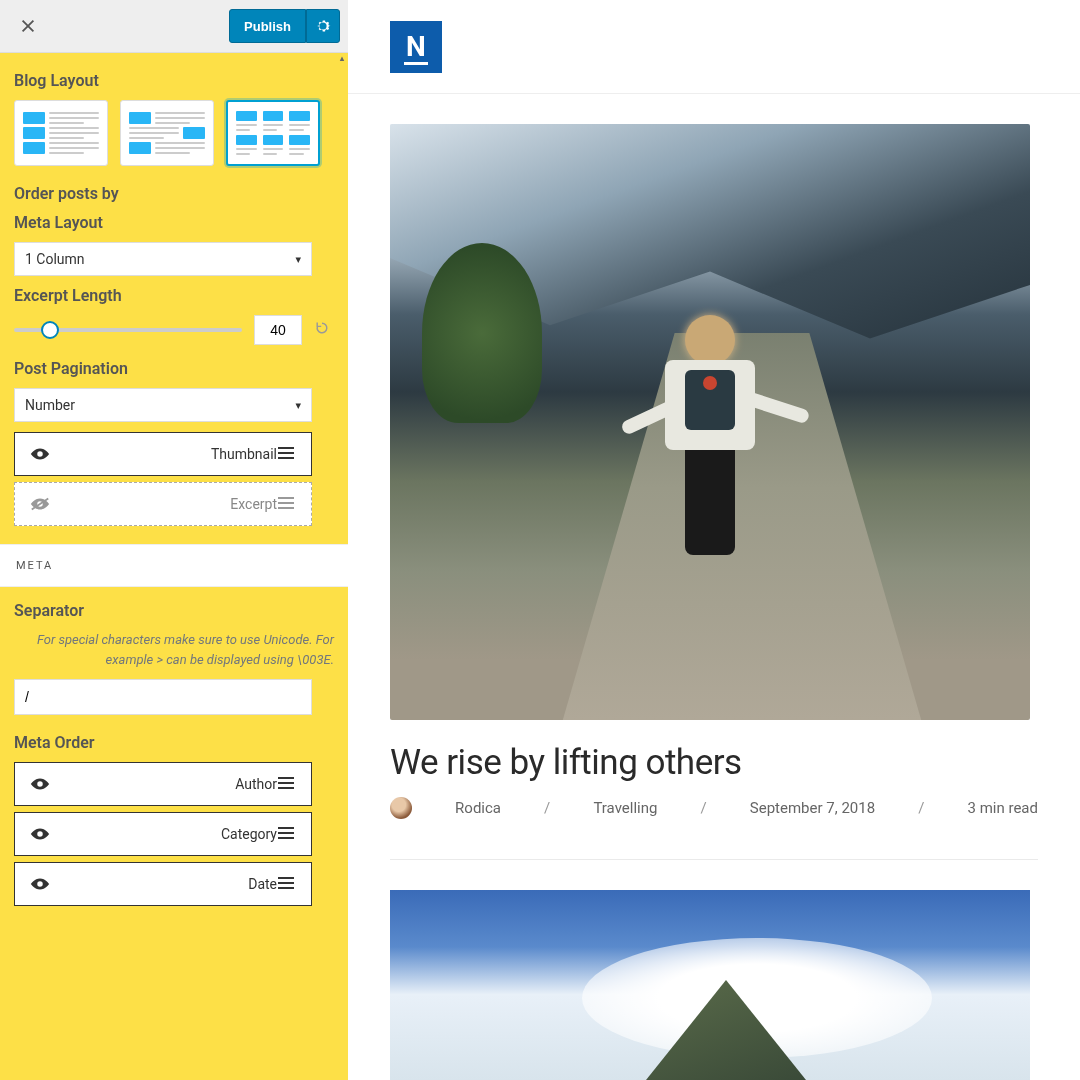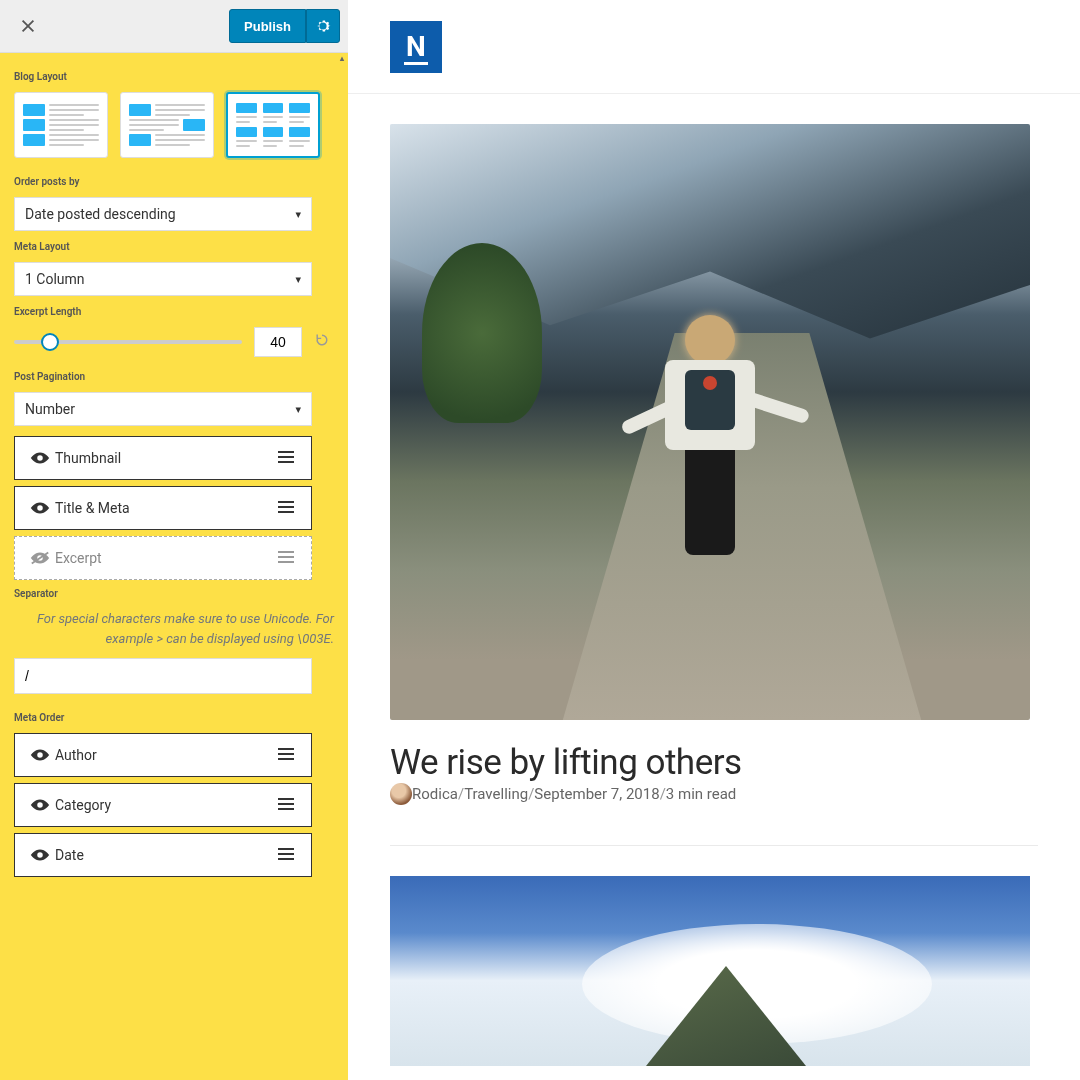--- a/index.html
+++ b/index.html
@@ -10,21 +10,21 @@
 .close-btn svg { width: 18px; height: 18px; }
 .publish-group { display: flex; }
 .publish-btn { background: #0085ba; color: #fff; border: 1px solid #006a95; padding: 0 14px; height: 34px; font-size: 13px; font-weight: 600; cursor: pointer; border-radius: 3px 0 0 3px; }
 .gear-btn { background: #0085ba; color: #fff; border: 1px solid #006a95; border-left: 1px solid #006a95; width: 34px; height: 34px; display: flex; align-items: center; justify-content: center; cursor: pointer; border-radius: 0 3px 3px 0; }
 .gear-btn svg { width: 18px; height: 18px; fill: #fff; }
 .panel { flex: 1; overflow-y: auto; padding: 10px 14px 30px; position: relative; }
 .panel::-webkit-scrollbar { width: 12px; }
 .panel::-webkit-scrollbar-track { background: #f1f1f1; }
 .panel::-webkit-scrollbar-thumb { background: #c1c1c1; }
 .scroll-arrow { position: absolute; top: 0; right: 0; width: 12px; height: 12px; font-size: 9px; color: #666; text-align: center; }
-.section-label { font-size: 10px; color: #555; font-weight: 600; margin-bottom: 10px; margin-top: 8px; }
+.section-label { font-size: 16px; color: #555; font-weight: 600; margin-bottom: 10px; margin-top: 8px; }
 .layout-row { display: flex; gap: 12px; margin-bottom: 18px; }
 .layout-opt { width: 94px; height: 66px; background: #fff; border: 1px solid #ddd; border-radius: 3px; padding: 9px 8px; cursor: pointer; display: flex; flex-direction: column; justify-content: space-around; }
 .layout-opt.selected { border: 2px solid #00a0d2; box-shadow: 0 0 0 2px rgba(0,160,210,0.3); }
 .lo-row { display: flex; gap: 4px; align-items: center; }
 .lo-block { background: #29b6f6; height: 12px; border-radius: 1px; }
 .lo-lines { flex: 1; display: flex; flex-direction: column; gap: 3px; }
 .lo-line { height: 2px; background: #ccc; border-radius: 1px; }
 .grid3 { display: grid; grid-template-columns: 1fr 1fr 1fr; gap: 4px 6px; }
 .grid3 .lo-block { height: 10px; width: 100%; }
 .grid3 .lo-line { height: 2px; }
@@ -34,21 +34,21 @@
 .slider-row { display: flex; align-items: center; gap: 12px; margin-bottom: 14px; }
 .slider-track { flex: 1; height: 4px; background: #ccc; border-radius: 2px; position: relative; cursor: pointer; }
 .slider-thumb { position: absolute; top: -7px; left: 12%; width: 18px; height: 18px; border: 2px solid #0085ba; background: #fff; border-radius: 50%; }
 .slider-val { width: 48px; height: 30px; border: 1px solid #ddd; background: #fff; text-align: center; font-size: 14px; }
 .reset-btn { width: 20px; height: 20px; color: #999; cursor: pointer; }
 .reset-btn svg { width: 16px; height: 16px; }
 .order-item { width: 298px; height: 44px; border: 1px solid #333; background: #fff; display: flex; align-items: center; padding: 0 14px; margin-bottom: 6px; cursor: move; }
 .order-item.disabled { border: 1px dashed #aaa; color: #888; }
 .order-item .eye { width: 26px; display: flex; align-items: center; }
 .order-item .eye svg { width: 22px; height: 16px; }
-.order-item .label { flex: 1; text-align: left; font-size: 14px; }
+.order-item .label { flex: 1; text-align: right; font-size: 14px; }
 .order-item .drag { width: 20px; }
 .order-item .drag svg { width: 18px; height: 14px; }
 .meta-header { background: #fff; margin: 18px -14px 14px; padding: 14px 16px; font-size: 11px; letter-spacing: 2px; color: #555; border-top: 1px solid #eee; border-bottom: 1px solid #eee; }
 .help-text { font-size: 13px; font-style: italic; color: #72777c; line-height: 1.5; margin-bottom: 10px; text-align: right; }
 .text-input { width: 298px; height: 36px; background: #fff; border: 1px solid #ddd; padding: 0 10px; font-size: 14px; margin-bottom: 10px; }
 .preview { flex: 1; background: #fff; height: 1080px; overflow: hidden; position: relative; }
 .pv-header { height: 94px; display: flex; align-items: center; padding: 0 42px; border-bottom: 1px solid #eee; }
 .logo { width: 52px; height: 52px; background: #0d5cab; display: flex; align-items: center; justify-content: center; color: #fff; font-weight: 700; font-size: 28px; position: relative; }
 .logo::after { content:""; position:absolute; bottom:8px; left:14px; right:14px; height:3px; background:#fff; }
 .pv-body { padding: 30px 42px 0; }
@@ -58,21 +58,21 @@
 .person { position:absolute; top:32%; left:50%; width:120px; height:280px; transform:translateX(-50%); }
 .p-head { width:50px; height:50px; background:#c9a875; border-radius:50%; margin:0 auto; box-shadow: 0 0 8px #d4b585; }
 .p-body { width:90px; height:90px; background:#e8e8e0; margin:-5px auto 0; border-radius:8px; position:relative; }
 .p-pack { position:absolute; top:10px; left:50%; transform:translateX(-50%); width:50px; height:60px; background:#2a3a42; border-radius:6px; }
 .p-pack::before { content:""; position:absolute; top:6px; left:50%; transform:translateX(-50%); width:14px; height:14px; background:#c94530; border-radius:50%; }
 .p-arm-l { position:absolute; top:50px; left:-45px; width:60px; height:14px; background:#e8e8e0; transform:rotate(-25deg); border-radius:7px; }
 .p-arm-r { position:absolute; top:40px; right:-55px; width:70px; height:14px; background:#e8e8e0; transform:rotate(18deg); border-radius:7px; }
 .p-legs { width:50px; height:110px; background:#1a1a1a; margin:-5px auto 0; border-radius:0 0 8px 8px; }
 .tree { position:absolute; top:20%; left:5%; width:120px; height:180px; background: radial-gradient(circle,#4a6b3a 0%,#2d4a28 80%); border-radius:50% 50% 30% 30%; }
 .post-title { font-size: 35px; font-weight: 400; color: #2a2a2a; margin-top: 22px; letter-spacing: -0.5px; }
-.post-meta { display: flex; align-items: center; font-size: 15px; color: #666; }
+.post-meta { display: flex; align-items: center; margin-top: 14px; font-size: 15px; color: #666; justify-content: space-between; }
 .avatar { width: 22px; height: 22px; border-radius: 50%; background: radial-gradient(circle at 40% 35%, #e8c8a8 35%, #8b5a3a 70%); }
 .sep { color: #999; }
 .divider { margin-top: 40px; border-top: 1px solid #eaeaea; }
 .featured2 { width:640px; height:190px; margin-top:30px; background: linear-gradient(180deg,#3a6bb8 0%,#5a8acc 30%,#e8f0f8 55%,#d8e4ec 100%); position:relative; overflow:hidden; }
 .cloud { position:absolute; top:25%; left:30%; width:350px; height:120px; background:radial-gradient(ellipse,#fff 40%,rgba(255,255,255,0.6) 70%,transparent 100%); border-radius:50%; }
 .peak { position:absolute; bottom:0; left:40%; width:160px; height:100px; background:linear-gradient(160deg,#5a6b4a 0%,#3a4a38 100%); clip-path:polygon(50% 0,100% 100%,0 100%); }
 </style>
 </head>
 <body>
 
@@ -179,23 +179,20 @@
           <div class="lo2-col">
               <div class="lo-block"></div>
               <div class="lo-line"></div>
               <div class="lo-line" style="width:70%"></div>
             </div>
         </div>
       </div>
     </div>
 
     <div class="section-label">Order posts by</div>
-    <div class="select-box">
-        <span>Date posted descending</span>
-      </div>
 
     <div class="section-label">Meta Layout</div>
     <div class="select-box">
         <span>1 Column</span>
       </div>
 
     <div class="section-label">Excerpt Length</div>
     <div class="slider-row">
       <div class="slider-track">
           <div class="slider-thumb"></div>
@@ -217,44 +214,34 @@
       <div class="eye">
           <svg viewBox="0 0 24 16">
             <path d="M12 2C6 2 2 8 2 8s4 6 10 6 10-6 10-6-4-6-10-6zm0 9a3 3 0 110-6 3 3 0 010 6z" fill="#333"></path>
           </svg>
         </div>
       <div class="label">Thumbnail</div>
       <div class="drag"><svg viewBox="0 0 18 14">
             <path d="M1 2h16M1 7h16M1 12h16" stroke="#333" stroke-width="2"></path>
           </svg></div>
     </div>
-    <div class="order-item">
-      <div class="eye">
-          <svg viewBox="0 0 24 16">
-            <path d="M12 2C6 2 2 8 2 8s4 6 10 6 10-6 10-6-4-6-10-6zm0 9a3 3 0 110-6 3 3 0 010 6z" fill="#333"></path>
-          </svg>
-        </div>
-      <div class="label">Title &amp; Meta</div>
-      <div class="drag"><svg viewBox="0 0 18 14">
-            <path d="M1 2h16M1 7h16M1 12h16" stroke="#333" stroke-width="2"></path>
-          </svg></div>
-    </div>
     <div class="order-item disabled">
       <div class="eye">
           <svg viewBox="0 0 24 16">
             <path d="M12 2C6 2 2 8 2 8s4 6 10 6 10-6 10-6-4-6-10-6zm0 9a3 3 0 110-6 3 3 0 010 6z" fill="#999"></path>
             <path d="M3 14L21 2" stroke="#999" stroke-width="2"></path>
           </svg>
         </div>
       <div class="label">Excerpt</div>
       <div class="drag"><svg viewBox="0 0 18 14">
             <path d="M1 2h16M1 7h16M1 12h16" stroke="#999" stroke-width="2"></path>
           </svg></div>
     </div>
 
+    <div class="meta-header">META</div>
 
     <div class="section-label">Separator</div>
     <div class="help-text">For special characters make sure to use Unicode. For example &gt; can be displayed using \003E.</div>
     <input class="text-input" value="/" style="">
 
     <div class="section-label">Meta Order</div>
     <div class="order-item">
       <div class="eye">
           <svg viewBox="0 0 24 16">
             <path d="M12 2C6 2 2 8 2 8s4 6 10 6 10-6 10-6-4-6-10-6zm0 9a3 3 0 110-6 3 3 0 010 6z" fill="#333"></path>

